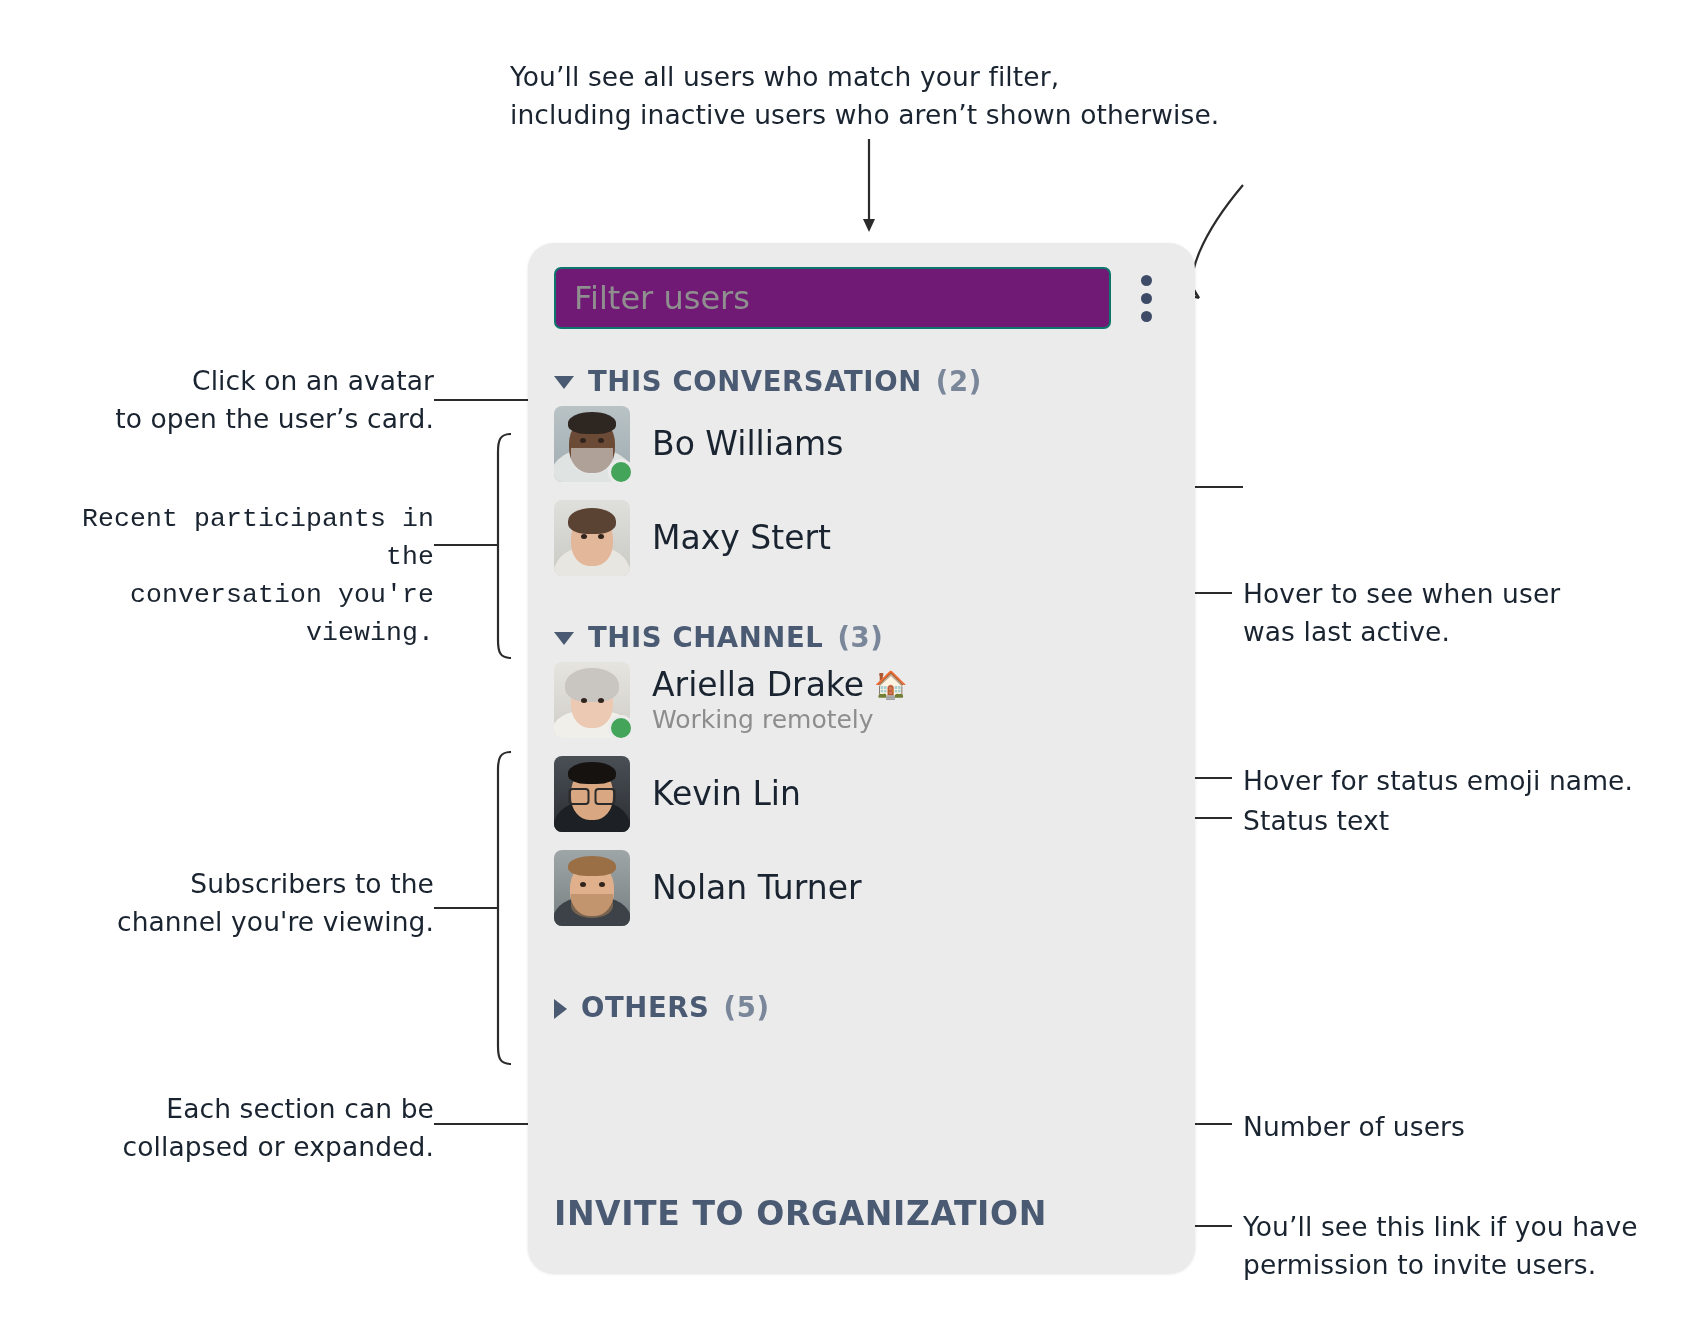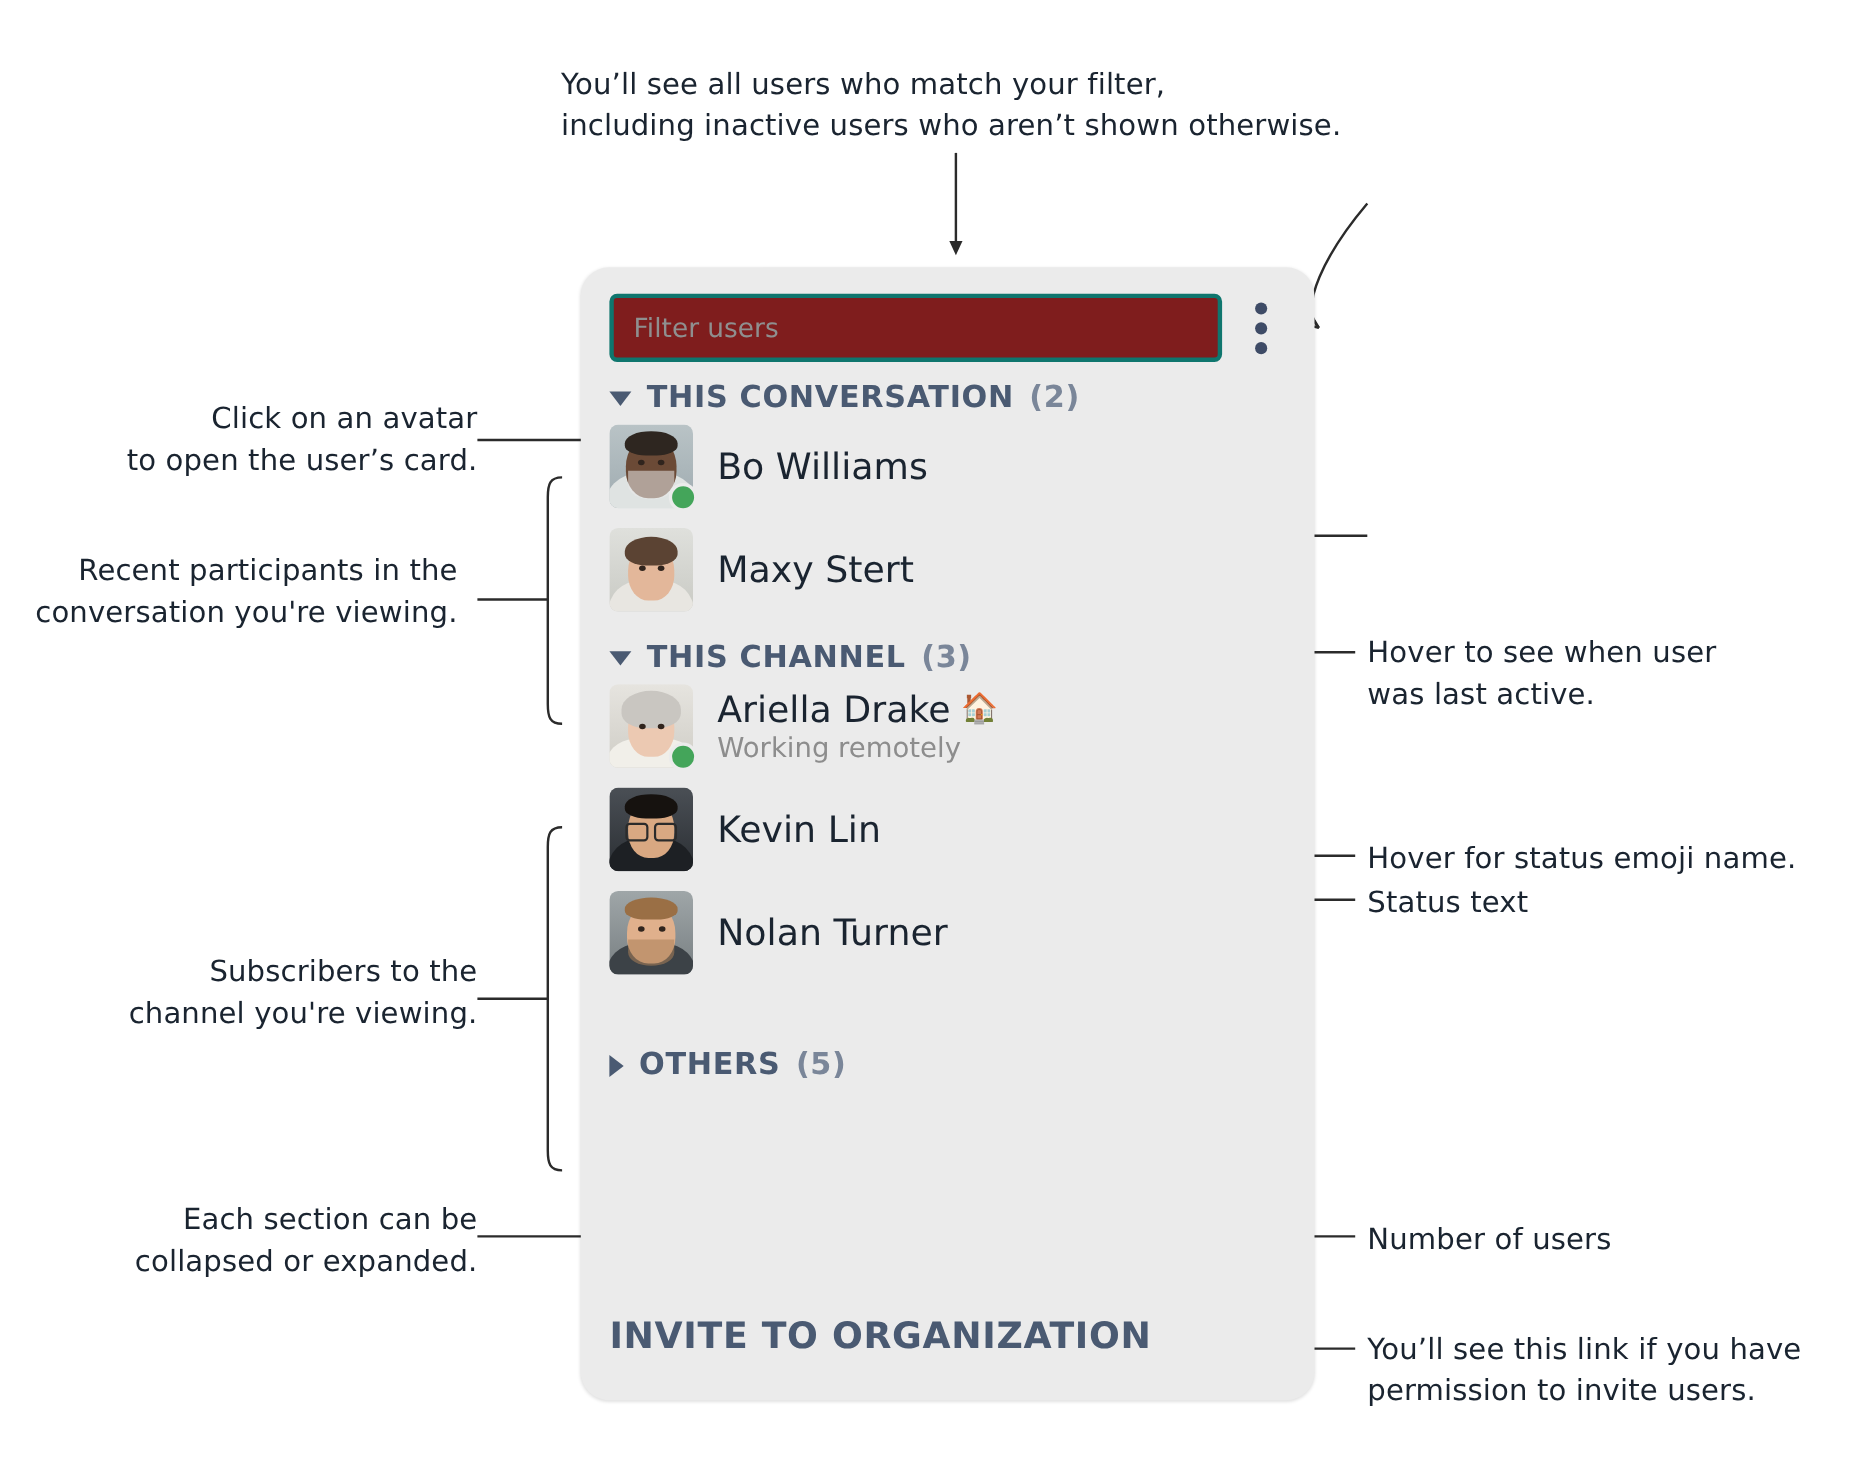--- a/index.html
+++ b/index.html
@@ -52,24 +52,24 @@
     box-shadow: 0 1px 3px rgba(0,0,0,0.12);
   }
   .panel-top {
     display: flex;
     align-items: center;
     padding: 24px 22px 0 26px;
   }
   .filter-input {
     flex: 1 1 auto;
     height: 62px;
-    background: #7f1d1d;
-    border: 4px solid #0f766e;
+    background: #701a75;
+    border: 2px solid #0f766e;
     border-radius: 7px;
-    font-size: 24px;
+    font-size: 32px;
     color: #8f8f8f;
     padding: 0 18px;
     box-sizing: border-box;
     font-family: "DejaVu Sans", sans-serif;
     outline: none;
   }
   .filter-input::placeholder { color: #8f8f8f; }
   .kebab {
     width: 54px;
     height: 62px;
@@ -87,21 +87,21 @@
     height: 11px;
     border-radius: 50%;
     background: #3e4b66;
   }
 
   .section-header {
     display: flex;
     align-items: center;
     gap: 14px;
     padding: 0 26px;
-    margin-top: 16px;
+    margin-top: 36px;
     cursor: pointer;
     font-weight: bold;
     font-size: 27.5px;
     letter-spacing: 0.6px;
     color: #4a5a72;
   }
   .section-header .count { color: #7a8699; font-weight: bold; }
   .tri {
     width: 0; height: 0;
     margin-top: 3px;
@@ -268,21 +268,21 @@
     </g>
   </svg>
 
   <div class="ann center" style="left:510px; top:58px; width:740px;">You’ll see all users who match your filter,
 including inactive users who aren’t shown otherwise.</div>
 
 
   <div class="ann left" style="left:84px; top:362px; width:350px;">Click on an avatar
 to open the user’s card.</div>
 
-  <div class="ann left" style="left:26px; top:500px; width:390px;">Recent participants in the
+  <div class="ann left" style="left:44px; top:500px; width:390px;font-family:Liberation Mono, monospace;">Recent participants in the
 conversation you're viewing.</div>
 
 
   <div class="ann right" style="left:1243px; top:575px; width:360px;">Hover to see when user
 was last active.</div>
 
   <div class="ann left" style="left:74px; top:865px; width:360px;">Subscribers to the
 channel you're viewing.</div>
 
   <div class="ann right" style="left:1243px; top:762px; width:420px;">Hover for status emoji name.</div>

